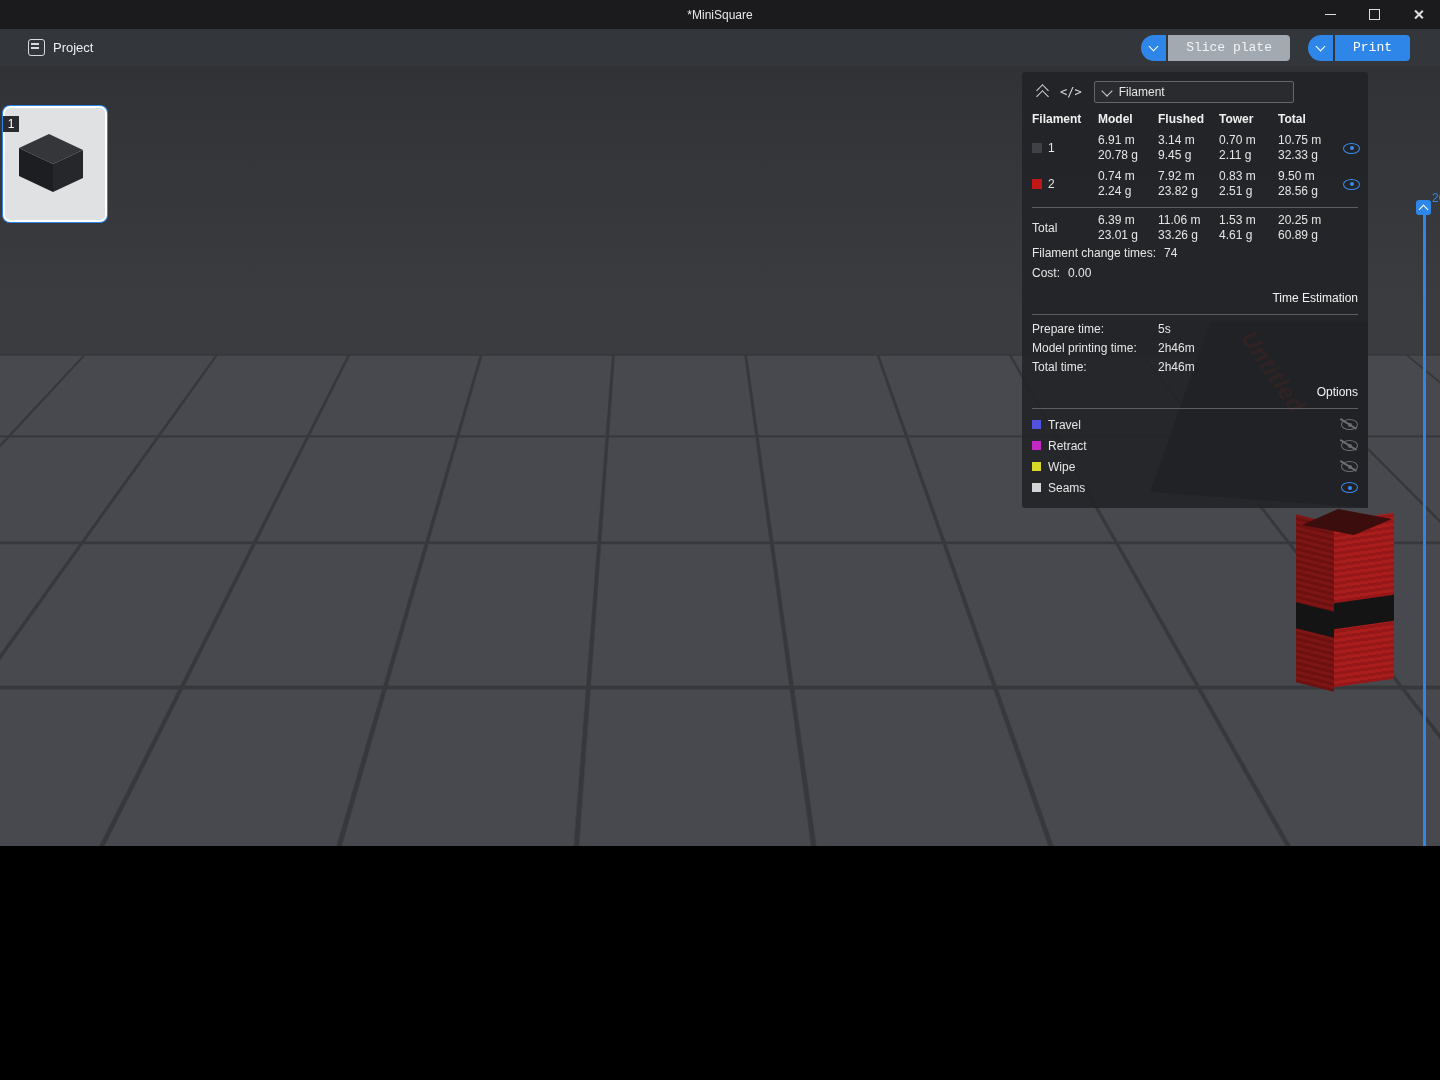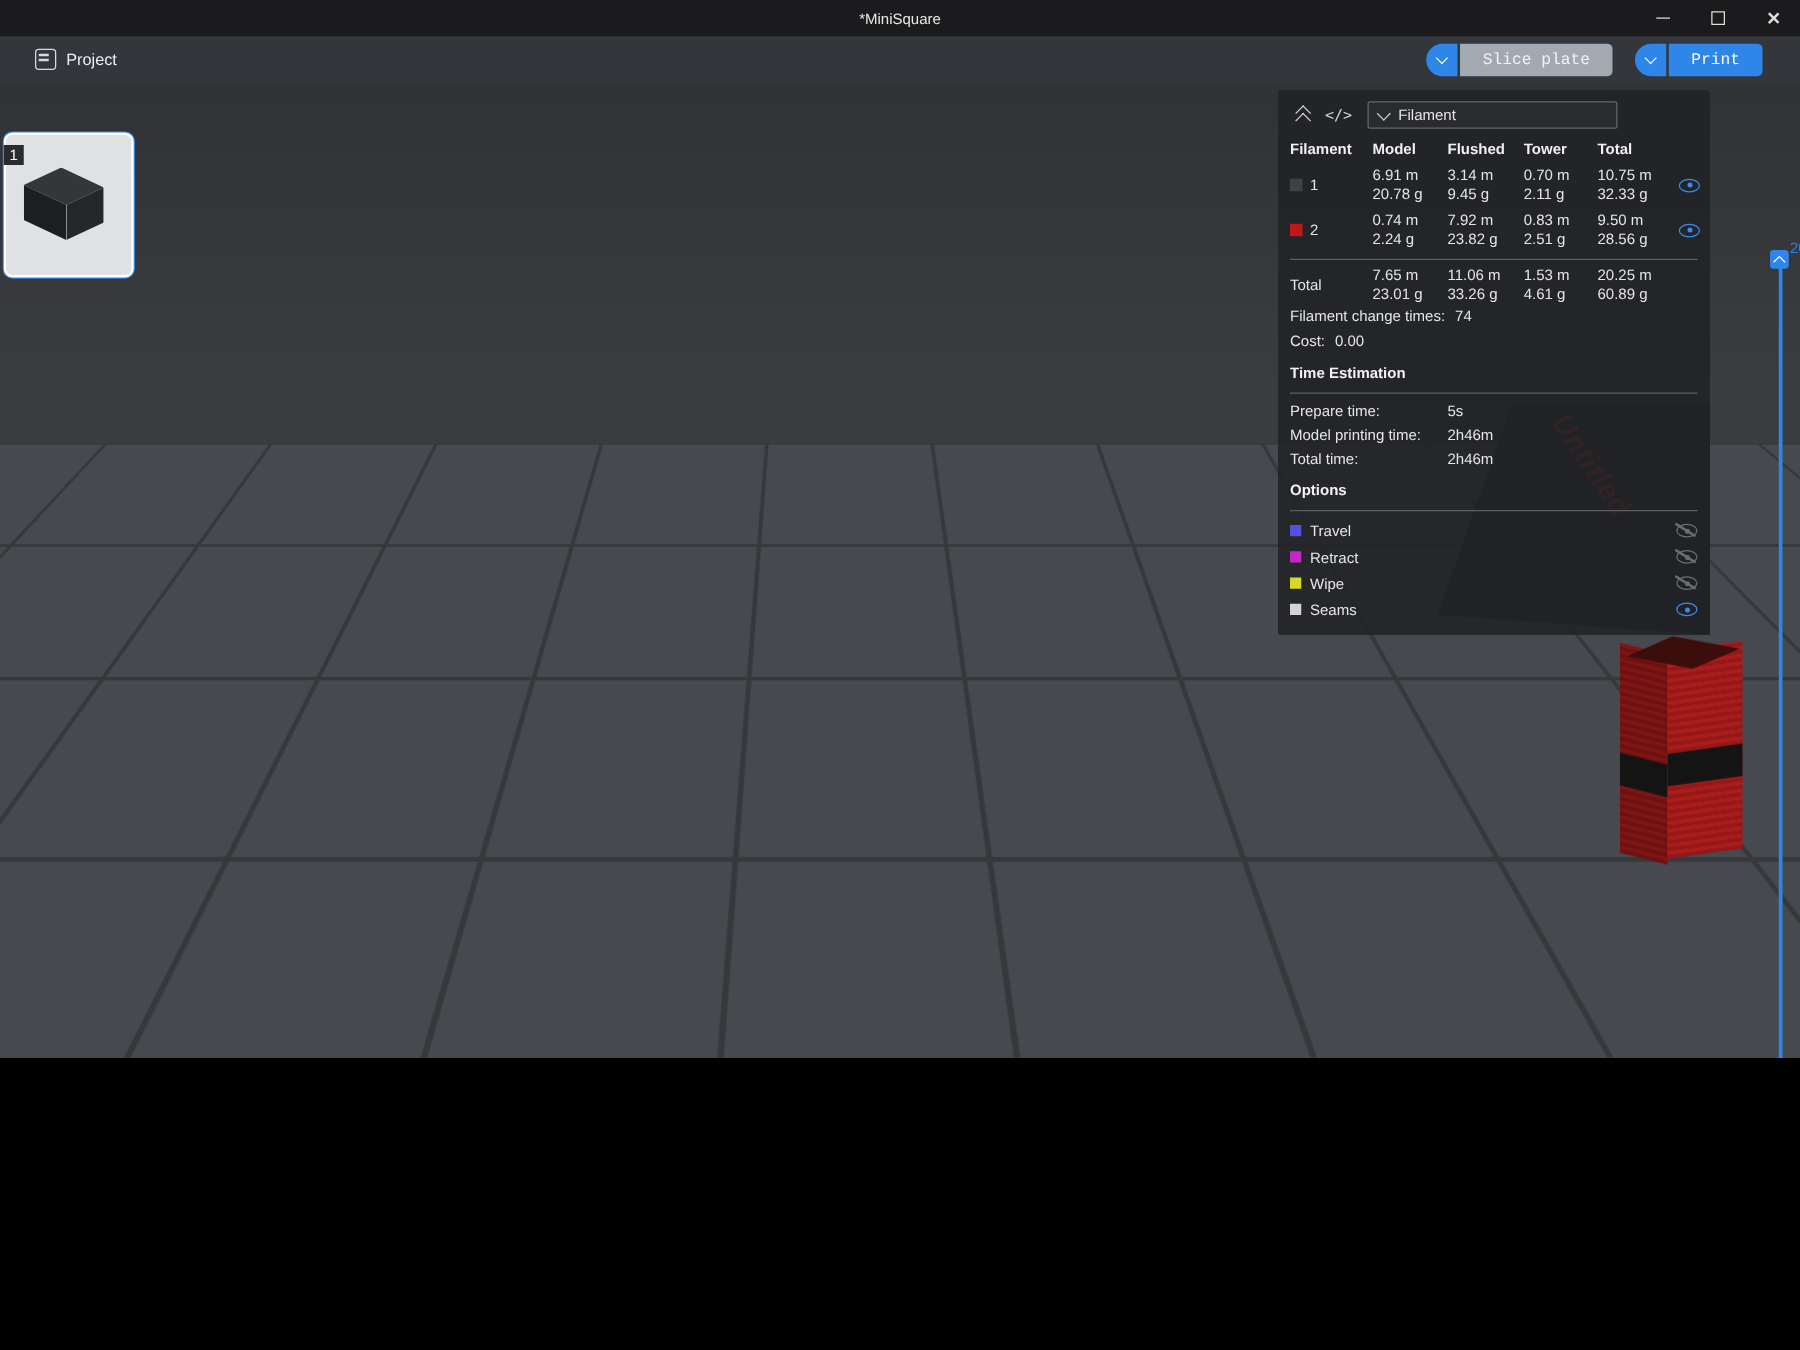--- a/index.html
+++ b/index.html
@@ -85,21 +85,21 @@
   .view-select{margin-left:12px;width:198px;height:20px;border:1px solid #63666b;border-radius:2px;display:flex;align-items:center;cursor:pointer;background:rgba(255,255,255,.03);}
   .sel-chev{width:7px;height:7px;border-right:1.5px solid #cfcfcf;border-bottom:1.5px solid #cfcfcf;transform:rotate(45deg);margin:-3px 8px 0 8px;}
   .ftable{display:grid;grid-template-columns:66px 60px 61px 59px 66px 16px;align-items:center;}
   .ftable .hd{font-weight:bold;color:#f0f0f0;padding:2px 0 4px;}
   .cell2 div{line-height:15px;}
   .fil-id{display:flex;align-items:center;gap:6px;}
   .swatch{width:10px;height:10px;display:inline-block;}
   .rowpad{padding:3px 0;}
   .divider{height:1px;background:#5c5e62;margin:5px 0;}
   .inline-line{padding:3px 0;display:flex;gap:8px;}
-  .sect-title{font-weight:bold;color:#f2f2f2;padding:8px 0 4px;}
+  .sect-title{font-weight:normal;color:#f2f2f2;padding:8px 0 4px;text-align:right;}
   .kv{display:flex;padding:1px 0;line-height:17px;}
   .kv .k{width:126px;}
   .opt-row{display:flex;align-items:center;height:21px;gap:7px;}
   .opt-row .sw{width:9px;height:9px;}
   .opt-row .lbl{flex:1;}
   .eye{position:relative;display:inline-block;width:15px;height:9px;cursor:pointer;}
   .eye.on{border:1.5px solid #3b8bee;border-radius:50%;}
   .eye.on::after{content:"";position:absolute;left:50%;top:50%;width:4px;height:4px;margin:-2px 0 0 -2px;border-radius:50%;background:#3b8bee;}
   .eye.off{border:1.5px solid #85878b;border-radius:50%;opacity:.75;}
   .eye.off::after{content:"";position:absolute;left:50%;top:50%;width:4px;height:4px;margin:-2px 0 0 -2px;border-radius:50%;background:#85878b;}
@@ -330,21 +330,21 @@
             <div>28.56 g</div>
           </div>
         <span class="eye on eye-cell"></span>
       </div>
 
       <div class="divider"></div>
 
       <div class="ftable">
         <div>Total</div>
         <div class="cell2">
-            <div>7.65 m</div>
+            <div>6.39 m</div>
             <div>23.01 g</div>
           </div>
         <div class="cell2">
             <div>11.06 m</div>
             <div>33.26 g</div>
           </div>
         <div class="cell2">
             <div>1.53 m</div>
             <div>4.61 g</div>
           </div>

